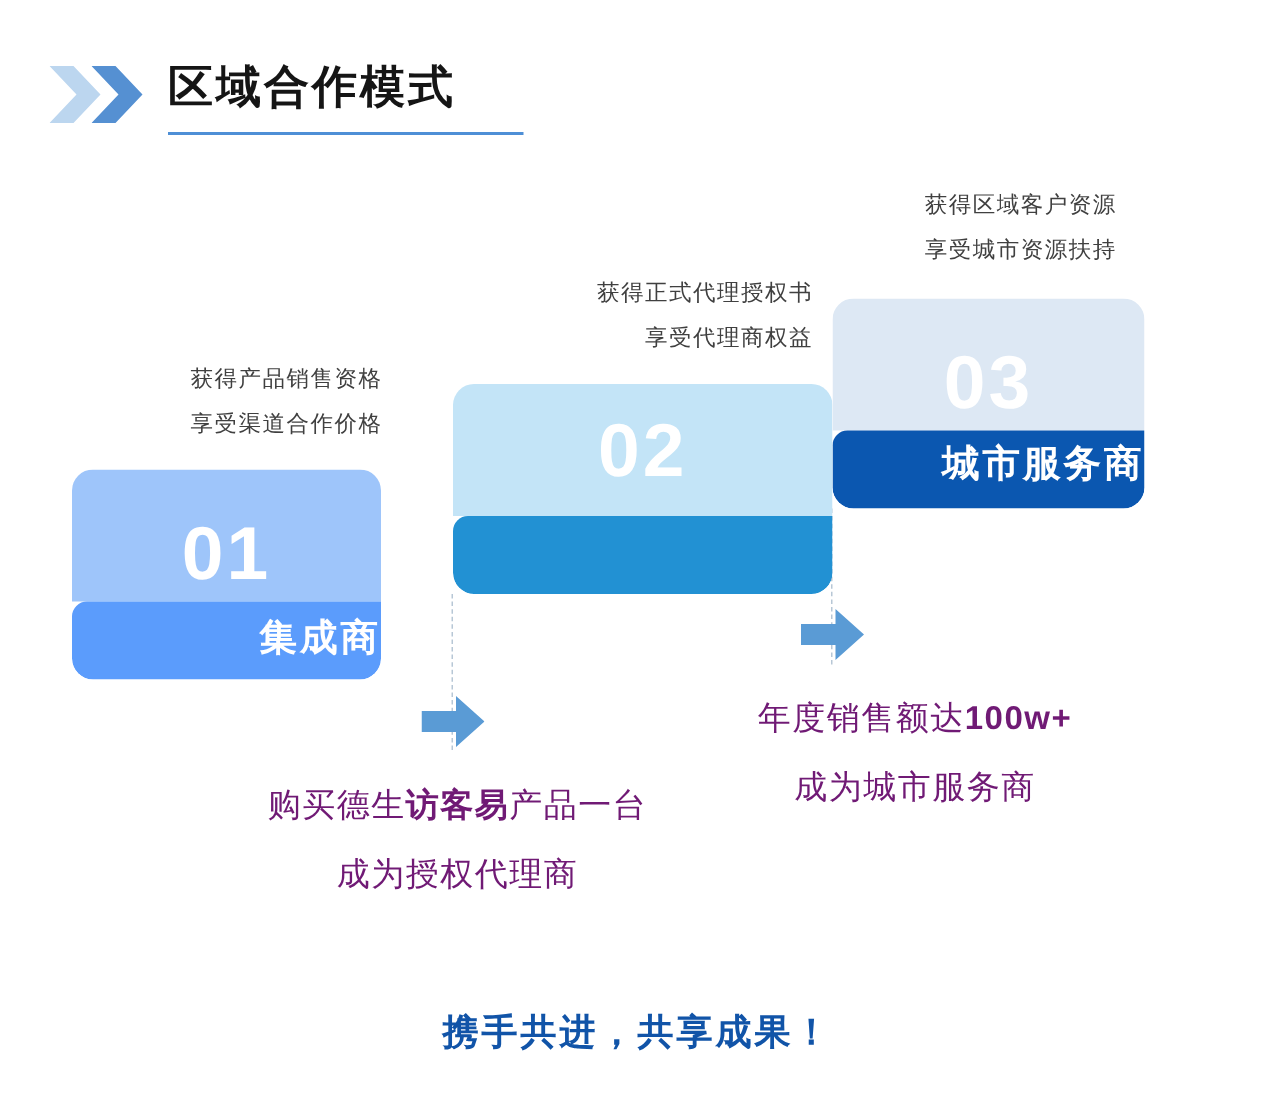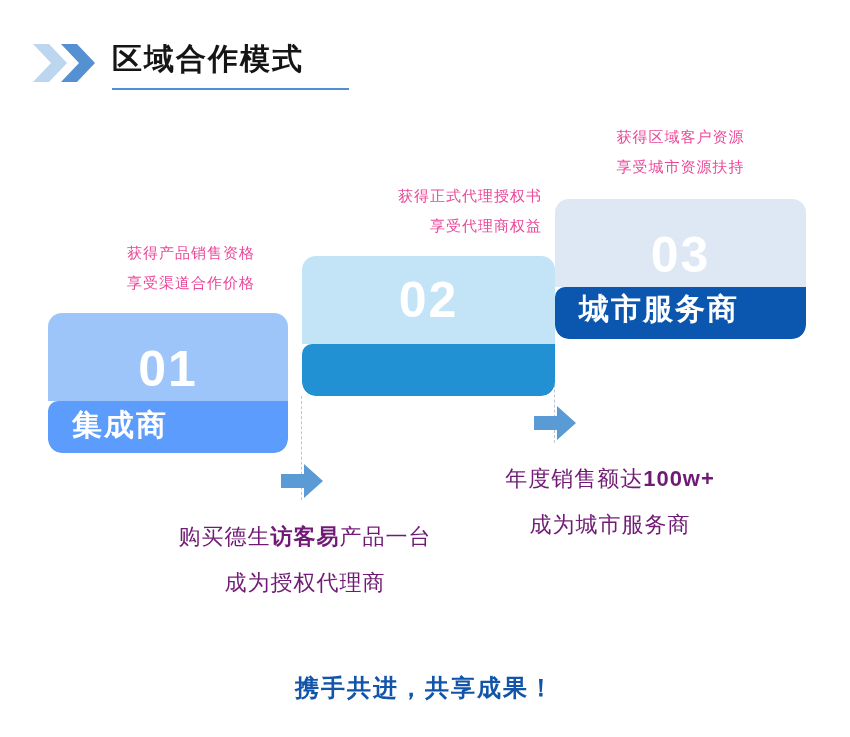--- a/index.html
+++ b/index.html
@@ -88,33 +88,32 @@
     text-align: center;
     font-size: 50px;
     font-weight: bold;
     color: #ffffff;
     line-height: 56px;
     letter-spacing: 2px;
   }
   .card-label {
     position: absolute;
     width: 100%;
-    text-align: left;
-    font-size: 30px;
+    text-align: right;
+    font-size: 25px;
     font-weight: bold;
     color: #ffffff;
     letter-spacing: 2px;
     line-height: 30px;
-    padding-left: 24px;
   }
 
   
   #card1 {
     left: 48px; top: 313px;
-    width: 240px; height: 140px;
+    width: 206px; height: 140px;
     border-radius: 14px 14px 14px 14px;
   }
   #card1 .top   { height: 88px; background: #9ec5fa; }
   #card1 .band  { top: 88px; height: 52px; background: #5b9cfc; border-radius: 10px 0 14px 14px; }
   #card1 .card-num   { top: 28px; }
   #card1 .card-label { top: 97px; }
 
   
   #card2 {
     left: 302px; top: 256px;
@@ -122,34 +121,34 @@
     border-radius: 14px 14px 14px 14px;
   }
   #card2 .top   { height: 88px; background: #c3e4f7; }
   #card2 .band  { top: 88px; height: 52px; background: #2291d3; border-radius: 10px 0 14px 14px; }
   #card2 .card-num   { top: 16px; }
   #card2 .card-label { top: 97px; }
 
   
   #card3 {
     left: 555px; top: 199px;
-    width: 251px; height: 140px;
+    width: 208px; height: 140px;
     border-radius: 14px 14px 14px 14px;
   }
   #card3 .top   { height: 88px; background: #dde8f4; }
   #card3 .band  { top: 88px; height: 52px; background: #0b57b0; border-radius: 10px 0 14px 14px; }
   #card3 .card-num   { top: 28px; }
   #card3 .card-label { top: 95px; }
 
   
   .benefits {
     position: absolute;
     text-align: center;
     font-size: 15px;
-    color: #ec4899;
+    color: #404040;
     line-height: 30px;
     letter-spacing: 1px;
     white-space: nowrap;
   }
   #ben1 { left: 64px; top: 238px; width: 254px; }
   #ben2 { left: 289px; top: 181px; width: 253px; text-align: right; }
   #ben3 { left: 555px; top: 122px; width: 251px; }
 
   
   .dash {

